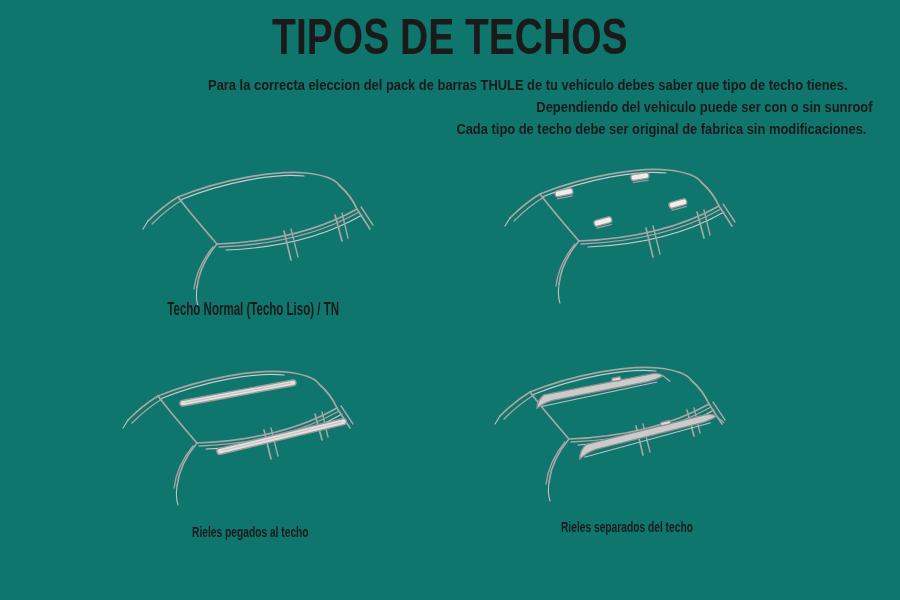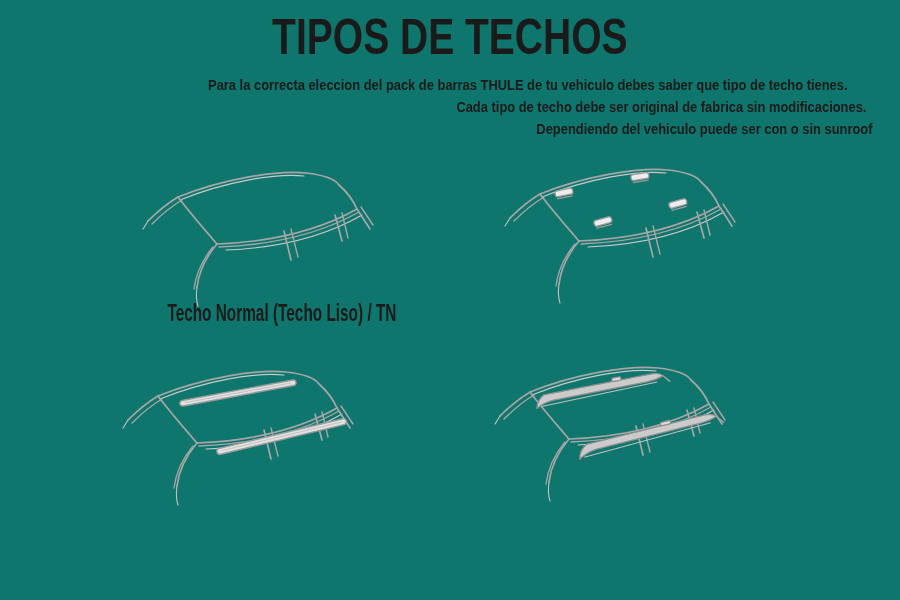--- a/index.html
+++ b/index.html
@@ -19,21 +19,21 @@
   }
   #title .condense{transform:scaleX(0.78);}
   #intro{
     position:absolute;top:74px;left:0;width:900px;
     text-align:right;
     font-size:15px;font-weight:700;line-height:22px;text-decoration:underline;
   }
   #intro .condense{transform:scaleX(0.86);}
   .sketch{position:absolute;width:310px;height:150px;}
   .caption{position:absolute;width:300px;text-align:center;}
-  .cap-main{font-size:24px;font-weight:700;line-height:1.05;}
+  .cap-main{font-size:18px;font-weight:700;line-height:1.05;}
   .cap-main .condense{transform:scaleX(0.64);}
   .cap-sub{font-size:15.5px;font-weight:700;line-height:1.1;margin-top:3px;}
   .cap-sub .condense{transform:scaleX(0.66);}
 </style>
 </head>
 <body>
 
 <div id="poster">
 
   <svg width="0" height="0" style="position:absolute" aria-hidden="true">
@@ -111,43 +111,45 @@
           <path d="M140,1 L146,9" stroke="#a6a6a6" fill="none"></path>
         </g>
       </g>
     </defs>
   </svg>
 
   <h1 id="title"><span class="condense">TIPOS DE TECHOS</span></h1>
 
   <div id="intro">
     <div><span class="condense">Para la correcta eleccion del pack de barras THULE de tu vehiculo debes saber que tipo de techo tienes.</span></div>
+    <div><span class="condense">Dependiendo del vehiculo puede ser con o sin sunroof</span></div>
     <div><span class="condense">Cada tipo de techo debe ser original de fabrica sin modificaciones.</span></div>
-    <div><span class="condense">Dependiendo del vehiculo puede ser con o sin sunroof</span></div>
   </div>
 
   <svg class="sketch" style="left:138px;top:163px" viewBox="0 0 310 150">
     <use href="#roof-base"></use>
   </svg>
   <div class="caption" style="left:103px;top:300px">
     <div class="cap-main"><span class="condense">Techo Normal (Techo Liso) / TN</span></div>
   </div>
 
   <svg class="sketch" style="left:500px;top:160px" viewBox="0 0 310 150">
     <use href="#roof-base"></use>
     <use href="#variant-pf"></use>
   </svg>
 
   <svg class="sketch" style="left:118px;top:362px" viewBox="0 0 310 150">
     <use href="#roof-base"></use>
     <use href="#variant-ra"></use>
   </svg>
   <div class="caption" style="left:100px;top:520px">
+    <div class="cap-sub"><span class="condense">Rieles pegados al techo</span></div>
   </div>
 
   <svg class="sketch" style="left:490px;top:358px" viewBox="0 0 310 150">
     <use href="#roof-base"></use>
     <use href="#variant-re"></use>
   </svg>
   <div class="caption" style="left:477px;top:515px">
+    <div class="cap-sub"><span class="condense">Rieles separados del techo</span></div>
   </div>
 
 </div>
 
 </body></html>

